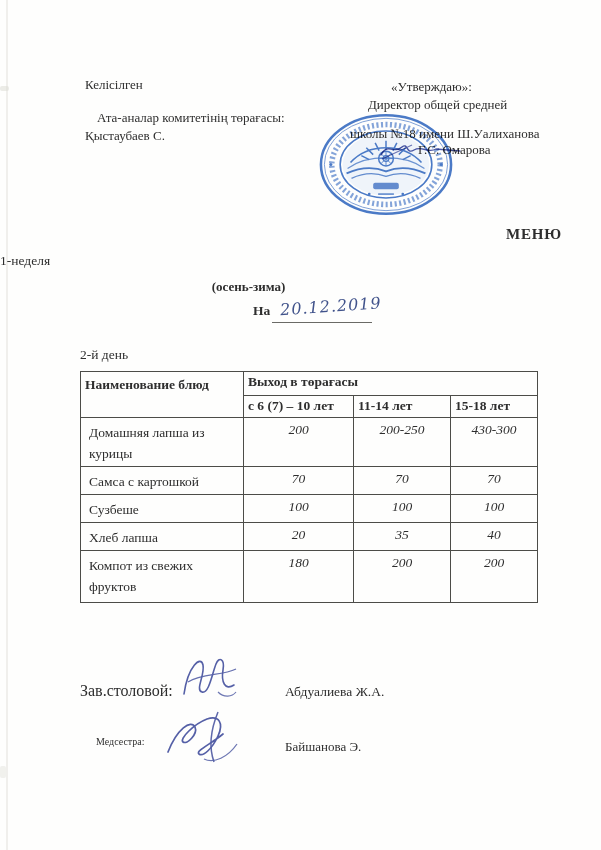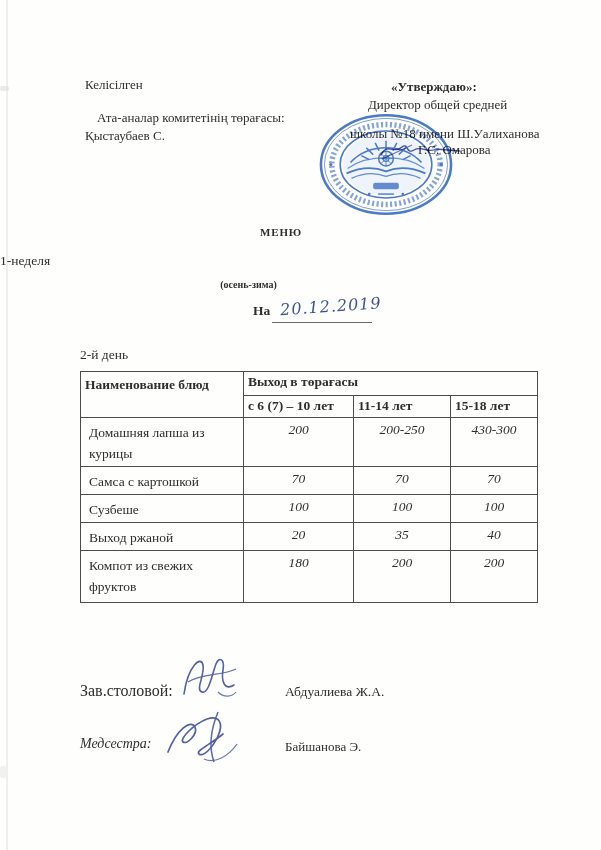--- a/index.html
+++ b/index.html
@@ -14,35 +14,35 @@
   .scan-edge{left:6px;top:0;width:2px;height:850px;background:#f0efec;}
   .scan-mark1{left:0;top:86px;width:9px;height:5px;background:#dcdcd6;opacity:.55;border-radius:2px;}
   .scan-mark2{left:0;top:766px;width:6px;height:12px;background:#e3e3de;opacity:.5;border-radius:2px;}
 
   
   .agreed-label{left:85px;top:76px;}
   .agreed-role{left:97px;top:109px;}
   .agreed-name{left:85px;top:127px;}
 
   
-  .approved-label{left:391px;top:78px;font-weight:bold;}
+  .approved-label{left:391px;top:78px;font-weight:normal;}
   .approved-role1{left:368px;top:96px;}
   .approved-role2{left:350px;top:125px;}
   .approved-name{left:418px;top:141px;}
 
   
   .stamp{left:317px;top:111px;width:138px;height:107px;mix-blend-mode:multiply;opacity:.92;}
 
   
   .sig-director{left:378px;top:138px;width:86px;height:26px;mix-blend-mode:multiply;}
 
   
-  .title-main{left:0;top:226px;width:562px;text-align:center;font-weight:bold;font-size:11px;letter-spacing:.8px;}
+  .title-main{left:0;top:226px;width:562px;text-align:right;font-weight:bold;font-size:15px;letter-spacing:.8px;}
   .title-week{left:0;top:253px;width:601px;text-align:left;font-weight:normal;font-size:13.5px;}
-  .title-season{left:0;top:279px;width:497px;text-align:center;font-weight:bold;font-size:10px;}
+  .title-season{left:0;top:279px;width:497px;text-align:center;font-weight:bold;font-size:13px;}
   .date-label{left:253px;top:303px;font-weight:bold;font-size:13.5px;}
   .date-line{left:272px;top:322px;width:100px;height:1px;background:#6a6a66;}
   .date-value{
     left:280px;top:297px;width:92px;text-align:center;
     font-family:"DejaVu Serif",serif;font-style:italic;
     font-size:16px;color:#41538b;letter-spacing:1px;
     transform:rotate(-4deg);
   }
 
   .day-label{left:80px;top:347px;font-size:13.5px;}
@@ -63,21 +63,21 @@
   .menu-table td.dish{text-align:left;padding-left:8px;line-height:21px;padding-top:4px;}
   tr.hrow1{height:24px;}
   tr.hrow2{height:22px;}
   tr.r-tall{height:44px;}
   tr.r-std{height:25px;}
   tr.r-last{height:52px;padding-left:22px;}
 
   
   .sig1-label{left:80px;top:682px;font-size:16px;}
   .sig1-name{left:285px;top:684px;font-size:13.5px;}
-  .sig2-label{left:80px;top:736px;font-size:14px;font-style:italic;}
+  .sig2-label{left:96px;top:736px;font-size:10px;}
   .sig2-name{left:285px;top:739px;font-size:13px;}
   .sig-zav{left:172px;top:652px;width:74px;height:52px;mix-blend-mode:multiply;}
   .sig-med{left:160px;top:704px;width:92px;height:64px;mix-blend-mode:multiply;}
 </style>
 </head>
 <body>
 
 <div class="abs scan-edge"></div>
 <div class="abs scan-mark1"></div>
 <div class="abs scan-mark2"></div>
@@ -164,21 +164,21 @@
       <td class="num">70</td>
       <td class="num">70</td>
     </tr>
     <tr class="r-std">
       <td class="dish">Сузбеше</td>
       <td class="num">100</td>
       <td class="num">100</td>
       <td class="num">100</td>
     </tr>
     <tr class="r-std">
-      <td class="dish">Выход ржаной</td>
+      <td class="dish">Хлеб лапша</td>
       <td class="num">20</td>
       <td class="num">35</td>
       <td class="num">40</td>
     </tr>
     <tr class="r-last">
       <td class="dish">Компот из свежих фруктов</td>
       <td class="num">180</td>
       <td class="num">200</td>
       <td class="num">200</td>
     </tr>

